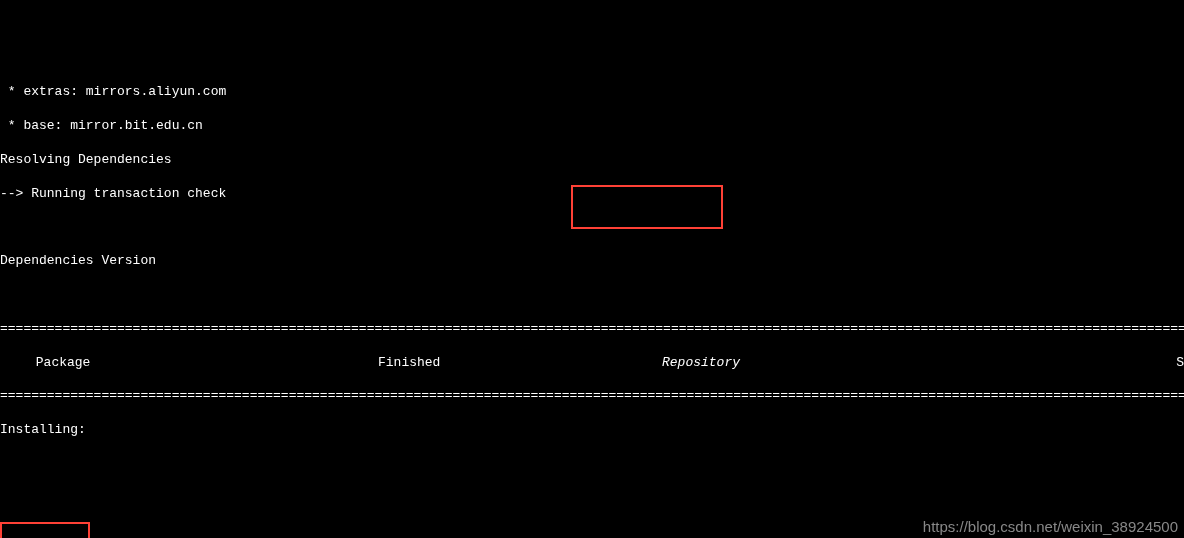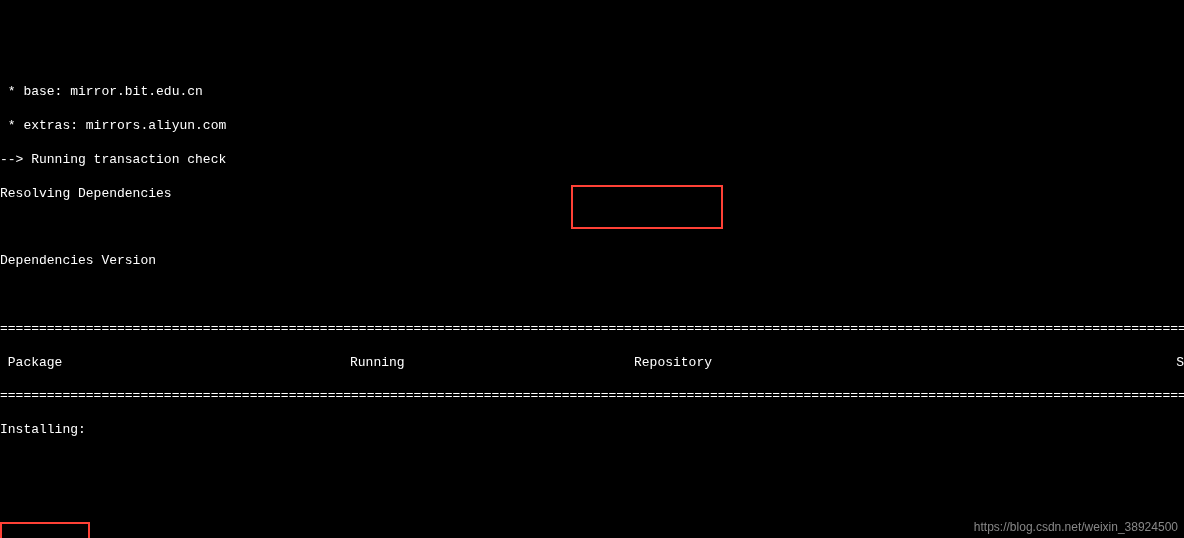--- a/index.html
+++ b/index.html
@@ -25,33 +25,35 @@
     .line {
       display: block;
     }
     .separator {
       letter-spacing: 0;
       overflow: hidden;
       width: 100%;
     }
     .header-row {
       display: flex;
+      margin-left: 28px;
     }
     .col-package {
       width: 350px;
     }
     .col-arch {
       width: 272px;
     }
     .col-version {
       width: 284px;
       position: relative;
     }
     .col-repo {
       width: 264px;
+      font-style: italic;
     }
     .col-size {
       flex: 1;
       text-align: right;
     }
     .highlight-red {
       position: absolute;
       border: 2px solid #ff4136;
       pointer-events: none;
     }
@@ -65,42 +67,42 @@
       left: 0px;
       top: 530px;
       width: 90px;
       height: 26px;
     }
     .watermark {
       position: absolute;
       bottom: 2px;
       right: 6px;
       color: #888;
-      font-size: 12px;
+      font-size: 15px;
       font-family: Arial, sans-serif;
       white-space: normal;
     }
   </style>
 </head>
 <body>
 
 
 
 <div class="terminal">
+<span class="line"> * extras: mirrors.aliyun.com</span>
 <span class="line"> * base: mirror.bit.edu.cn</span>
-<span class="line"> * extras: mirrors.aliyun.com</span>
+<span class="line">Resolving Dependencies</span>
 <span class="line">--&gt; Running transaction check</span>
-<span class="line">Resolving Dependencies</span>
 <span class="line">&nbsp;</span>
 <span class="line">Dependencies Version</span>
 <span class="line">&nbsp;</span>
 <span class="line separator">====================================================================================================================================================================================================</span>
 <div class="header-row">
   <span class="col-package"> Package</span>
-  <span class="col-version">Running</span>
+  <span class="col-version">Finished</span>
   <span class="col-repo">Repository</span>
   <span class="col-size">S</span>
 </div>
 <span class="line separator">====================================================================================================================================================================================================</span>
 <span class="line">Installing:</span>
 
 
 
 
 

